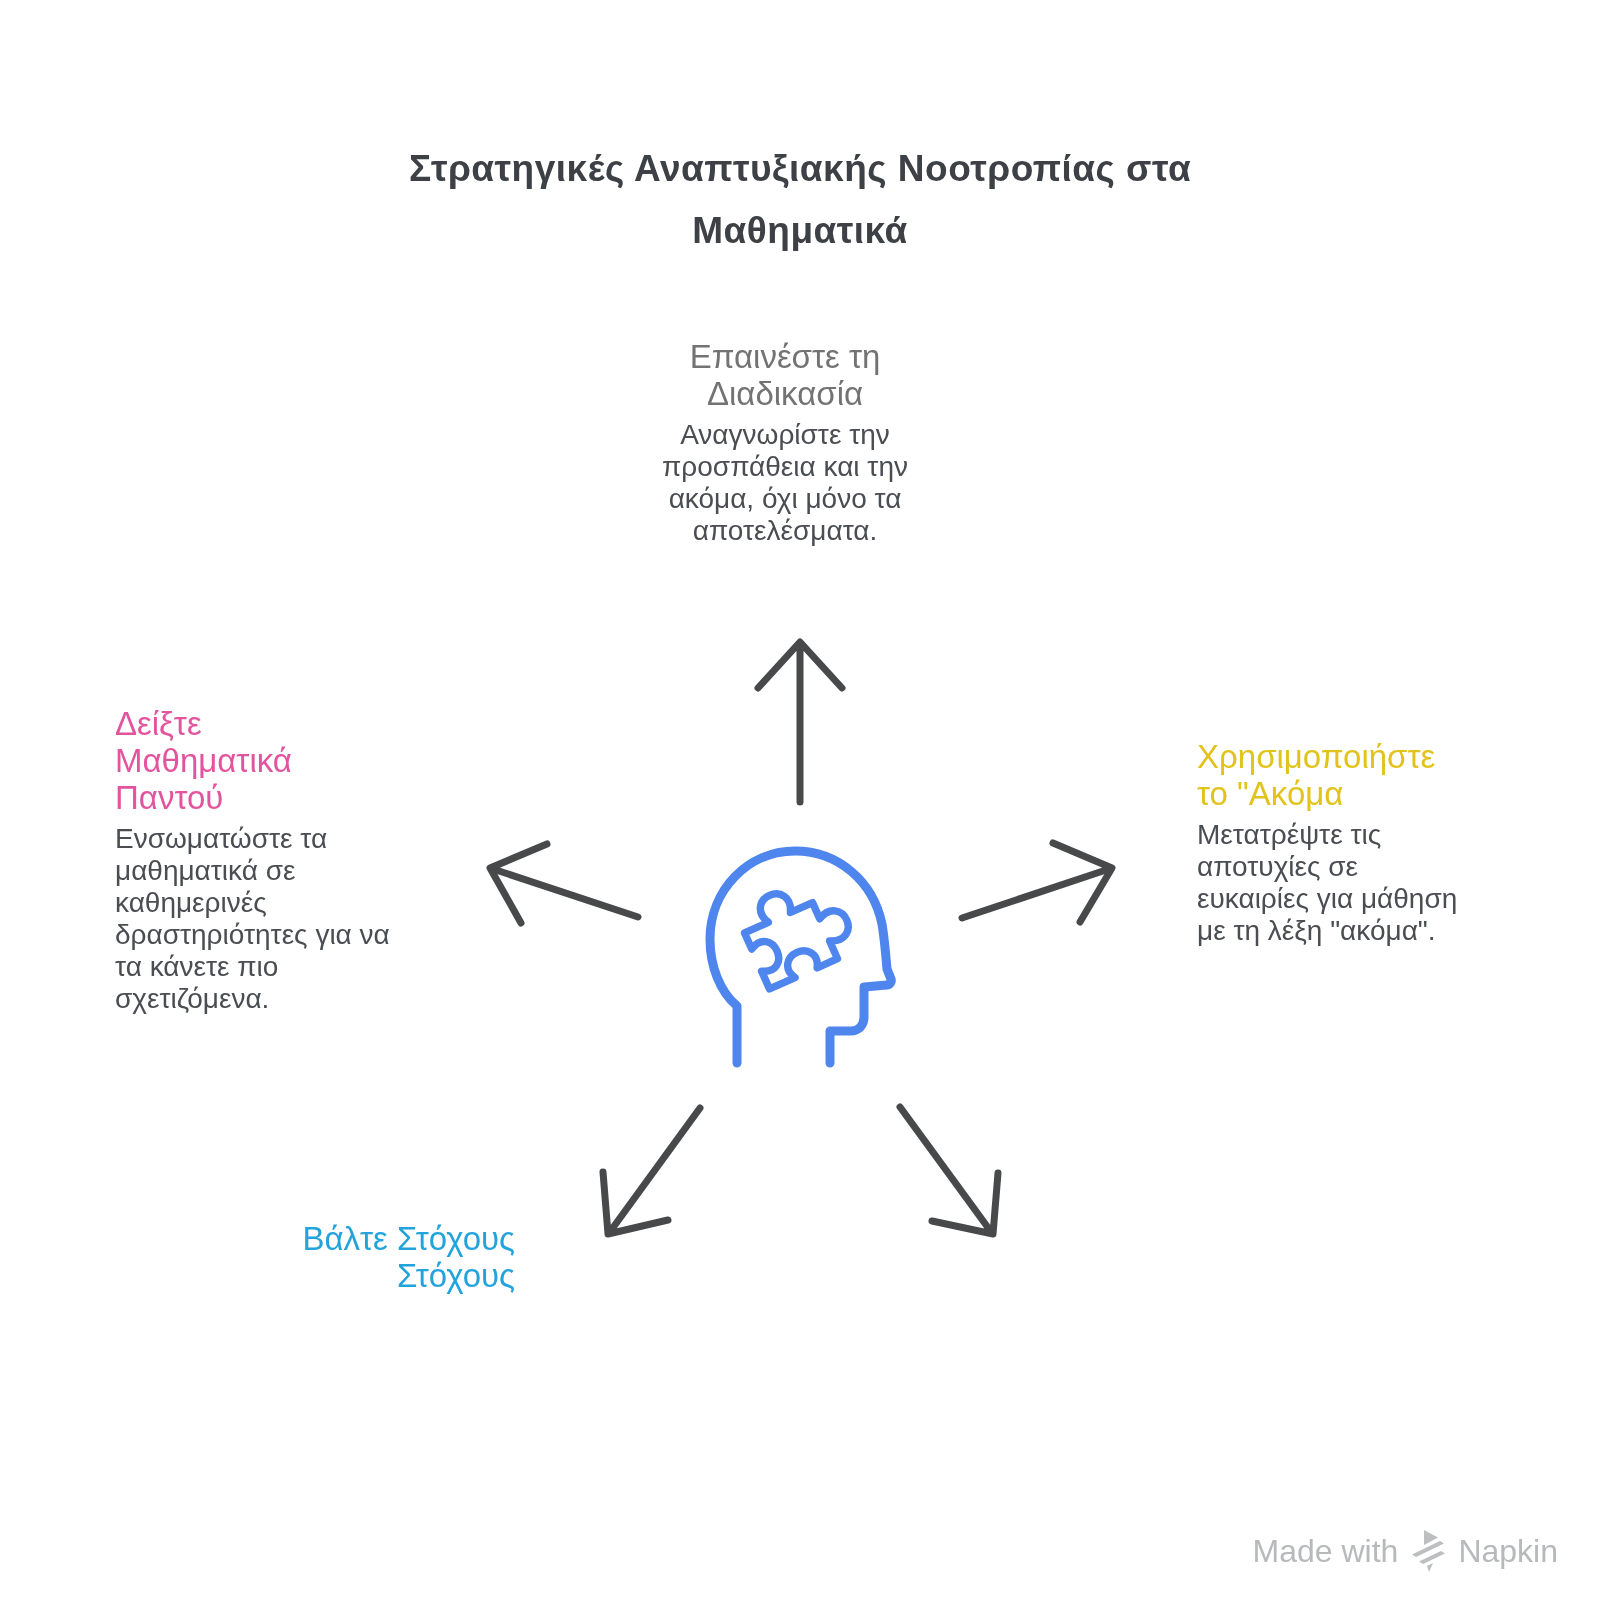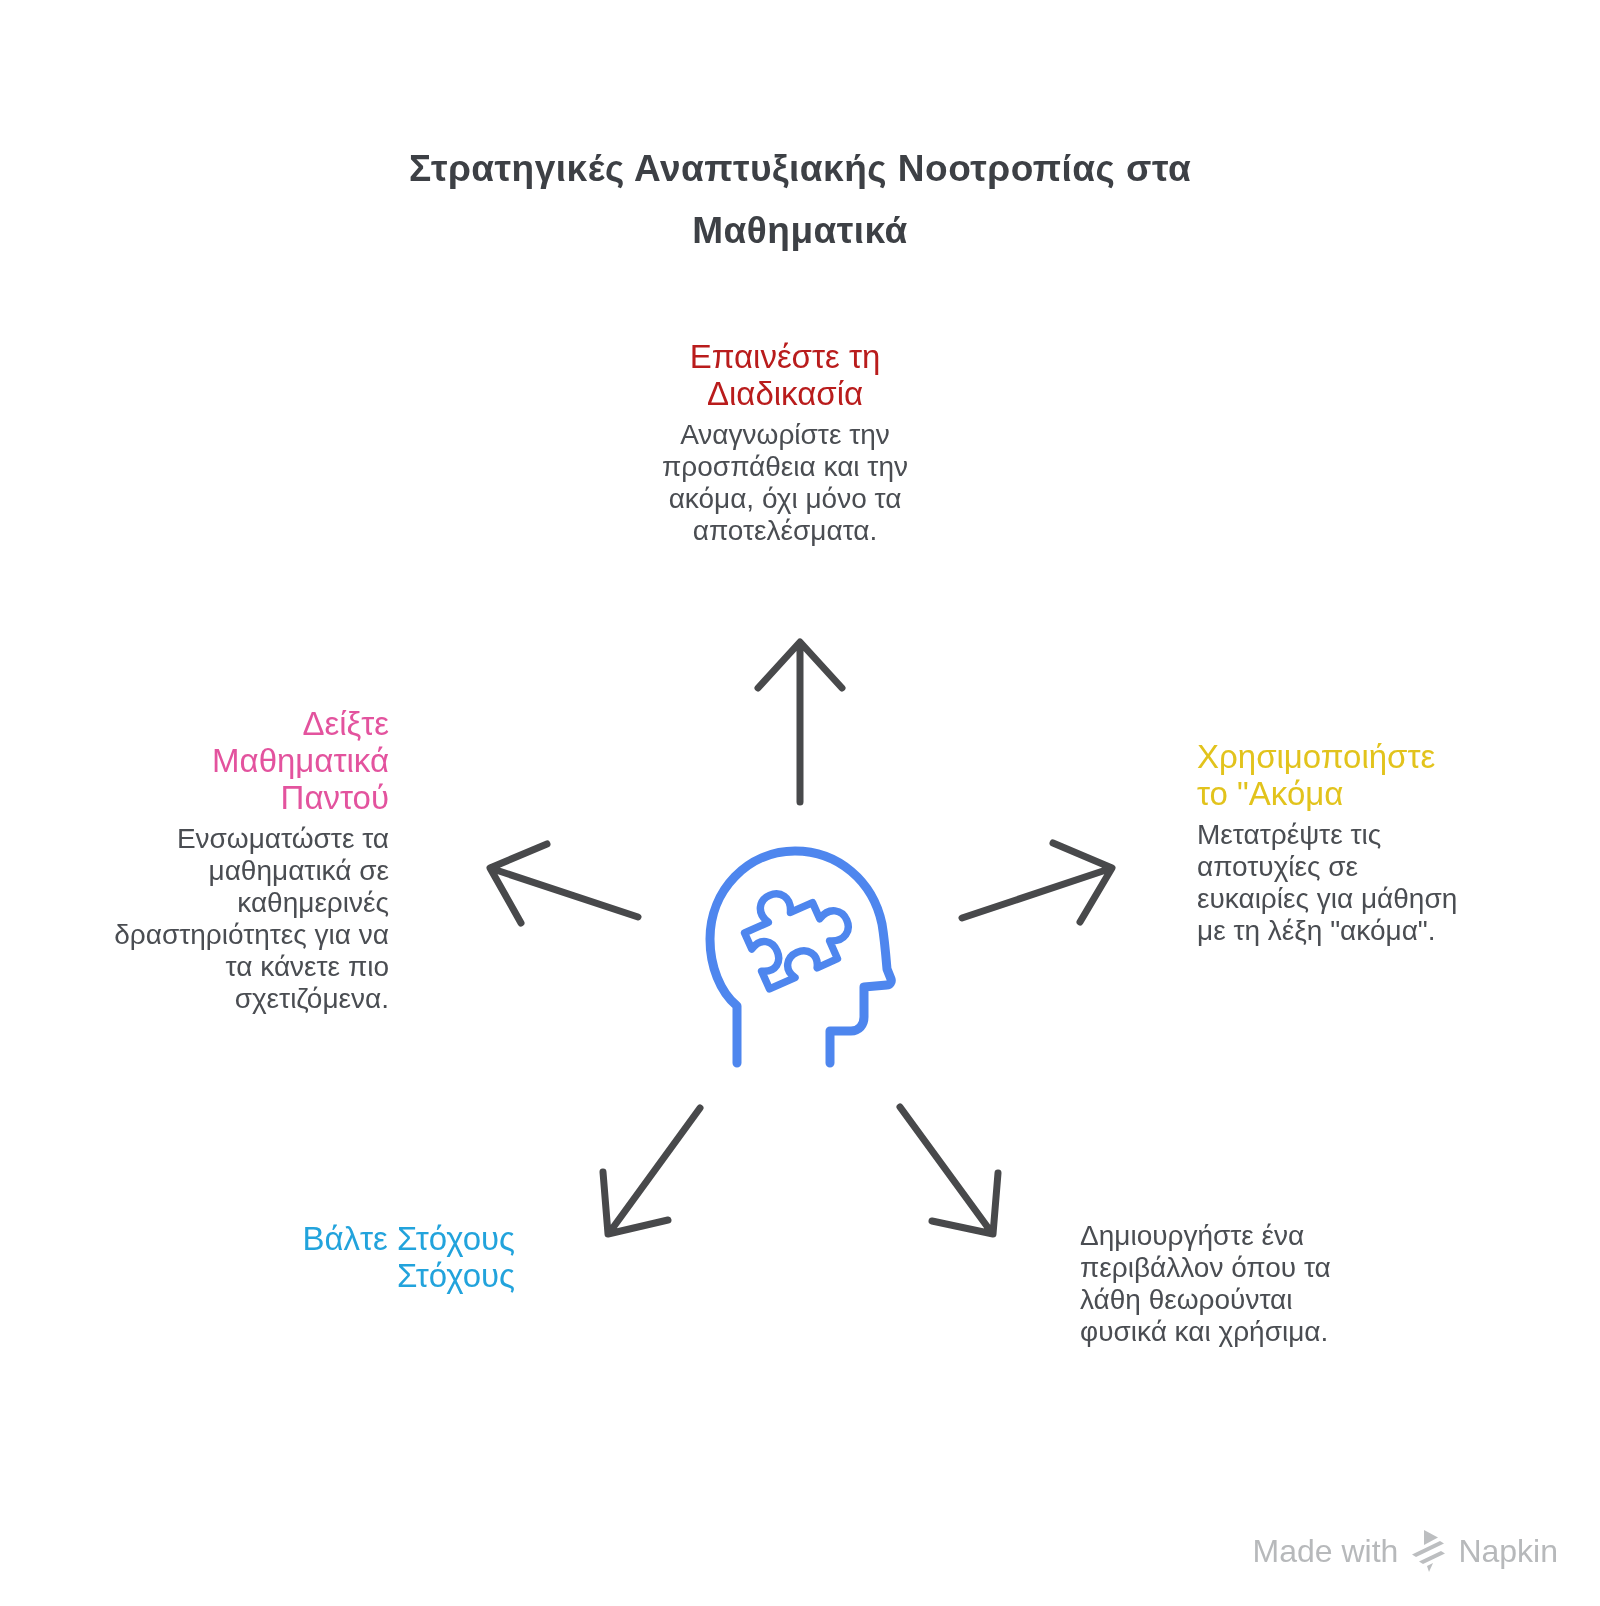--- a/index.html
+++ b/index.html
@@ -29,21 +29,21 @@
     font-weight:500;
     white-space:pre-line;
     margin:0 0 7px 0;
   }
   .section .body{
     font-size:28px;line-height:32px;
     color:#4a4d52;
     margin:0;
   }
   .sec-top{left:635px;top:338px;width:300px;text-align:center;}
-  .sec-left{left:97px;top:705px;width:292px;text-align:right;}
+  .sec-left{left:115px;top:705px;width:292px;}
   .sec-right{left:1197px;top:738px;width:265px;text-align:left;}
   .sec-bottom-left{left:223px;top:1220px;width:292px;text-align:right;}
   .sec-bottom-right{left:1080px;top:1220px;width:292px;text-align:left;}
   .arrows{position:absolute;left:0;top:0;width:1600px;height:1606px;}
   .center-icon{position:absolute;left:690px;top:835px;width:240px;height:240px;}
   .footer{
     position:absolute;
     right:42px;top:1530px;
     display:flex;align-items:center;gap:13px;
     color:#b7b9bb;
@@ -68,21 +68,21 @@
   </svg>
 
   <svg class="center-icon" viewBox="0 0 240 240" fill="none" stroke="#4e86ee" stroke-linecap="round" stroke-linejoin="round">
     <path stroke-width="9" d="M47 228 L47 171 C30 157 20 131 20 104 C20 55 58 16 105 16 C148 16 183 46 192 89 C194 101 196 122 197 134 L201 144 C202 147 200 150 197 150 L174 152 L174 182 C174 190 169 196 161 196 L140 196 L140 228"></path>
     <g transform="translate(98,104) rotate(-24) scale(0.93)">
       <path stroke-width="8" d="M-40 -25 L-12 -25 C-20 -40 -11 -51 1 -51 C13 -51 22 -40 14 -25 L40 -25 L40 -6 C55 -14 66 -5 66 7 C66 19 55 28 40 20 L40 41 L16 41 C24 28 15 17 3 17 C-9 17 -18 28 -10 41 L-40 41 L-40 20 C-26 28 -16 19 -16 7 C-16 -5 -26 -14 -40 -6 Z"></path>
     </g>
   </svg>
 
   <div class="section sec-top">
-    <div class="heading" style="color: #b91c1c;">Επαινέστε τη
+    <div class="heading" style="color: #737373;">Επαινέστε τη
 Διαδικασία</div>
     <p class="body">Αναγνωρίστε την προσπάθεια και την ακόμα, όχι μόνο τα αποτελέσματα.</p>
   </div>
 
   <div class="section sec-left">
     <div class="heading" style="color: rgb(227, 83, 158);">Δείξτε
 Μαθηματικά
 Παντού</div>
     <p class="body">Ενσωματώστε τα μαθηματικά σε καθημερινές δραστηριότητες για να τα κάνετε πιο σχετιζόμενα.</p>
   </div>
@@ -92,21 +92,20 @@
 το "Ακόμα</div>
     <p class="body">Μετατρέψτε τις αποτυχίες σε ευκαιρίες για μάθηση με τη λέξη "ακόμα".</p>
   </div>
 
   <div class="section sec-bottom-left">
     <div class="heading" style="color: rgb(34, 163, 220);">Βάλτε Στόχους
 Στόχους</div>
   </div>
 
   <div class="section sec-bottom-right">
-    <p class="body">Δημιουργήστε ένα περιβάλλον όπου τα λάθη θεωρούνται φυσικά και χρήσιμα.</p>
   </div>
 
   <div class="footer">
     <span>Made with</span>
     <svg class="napkin-logo" viewBox="0 0 34 42" fill="#bcbec0" stroke="none">
       <path d="M13 0 L27 7.5 L13 15 Z"></path>
       <path d="M29 11 L33 13.5 L5 27 L1 24.5 Z"></path>
       <path d="M30 21 L34 23.5 L12 34 L8 31.5 Z"></path>
       <path d="M16 36 L22 33 L18 42 Z"></path>
     </svg>

